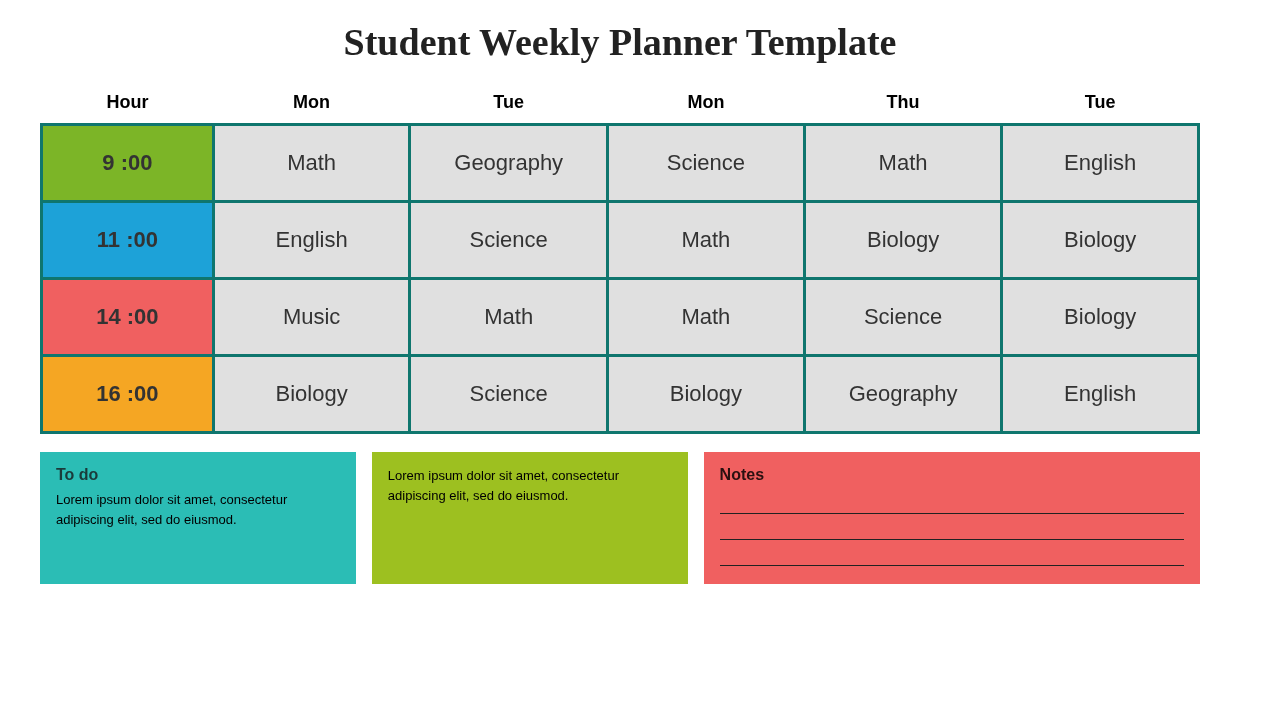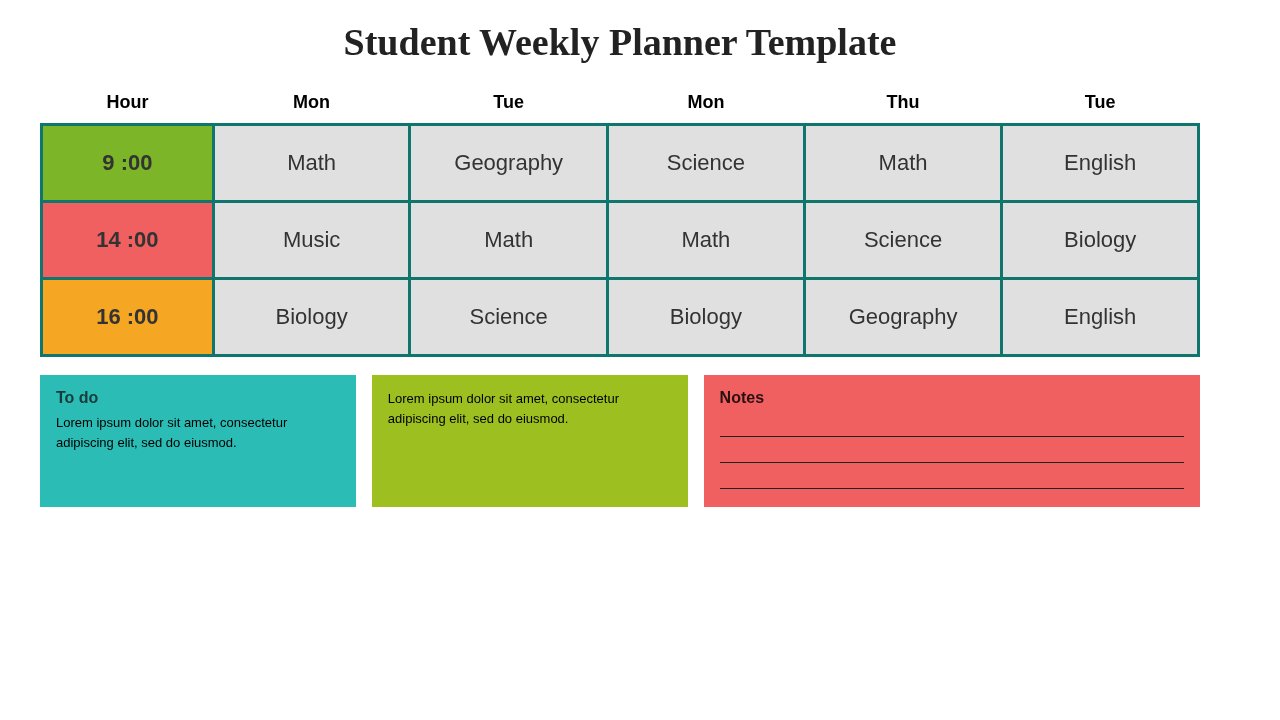--- a/index.html
+++ b/index.html
@@ -134,20 +134,28 @@
     <tbody id="table-body">
     <tr>
           <td class="hour-cell hour-green">9 :00</td>
           <td class="subject-cell">Math</td>
           <td class="subject-cell">Geography</td>
           <td class="subject-cell">Science</td>
           <td class="subject-cell">Math</td>
           <td class="subject-cell">English</td>
         </tr>
         <tr>
+          <td class="hour-cell hour-blue">11 :00</td>
+          <td class="subject-cell">English</td>
+          <td class="subject-cell">Science</td>
+          <td class="subject-cell">Math</td>
+          <td class="subject-cell">Biology</td>
+          <td class="subject-cell">Biology</td>
+        </tr>
+        <tr>
           <td class="hour-cell hour-red">14 :00</td>
           <td class="subject-cell">Music</td>
           <td class="subject-cell">Math</td>
           <td class="subject-cell">Math</td>
           <td class="subject-cell">Science</td>
           <td class="subject-cell">Biology</td>
         </tr>
         <tr>
           <td class="hour-cell hour-orange">16 :00</td>
           <td class="subject-cell">Biology</td>

